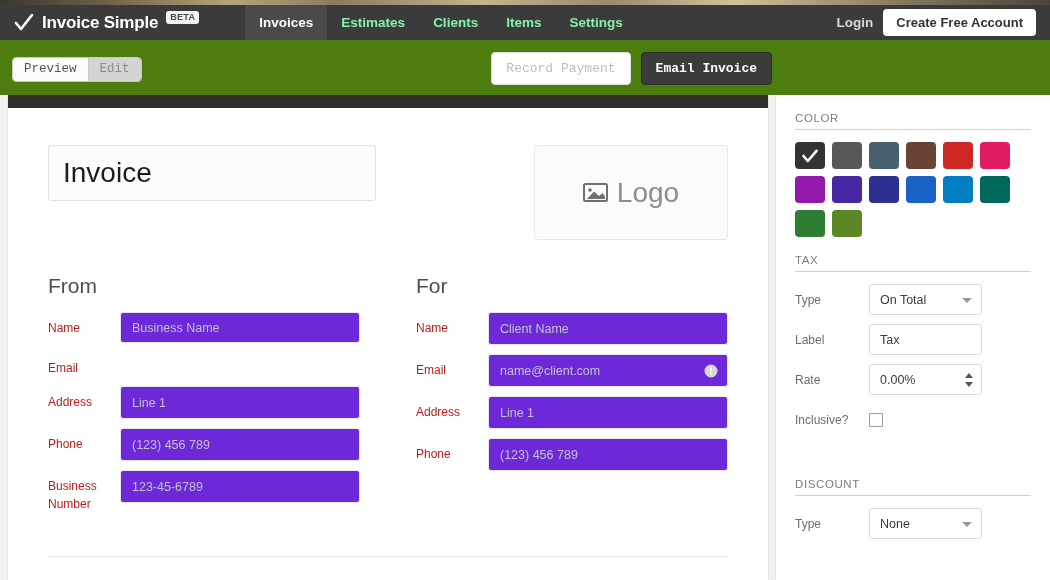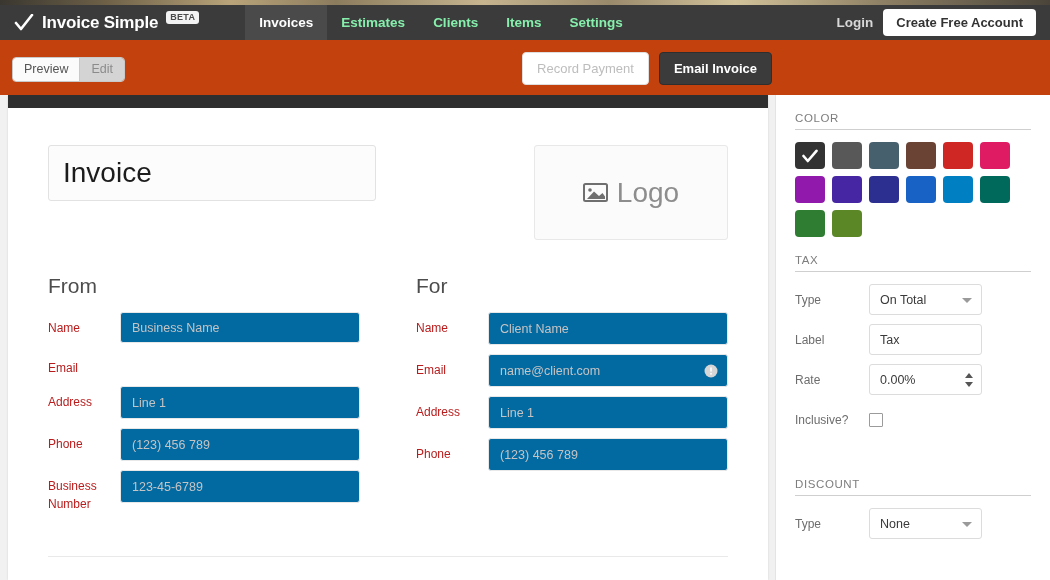--- a/index.html
+++ b/index.html
@@ -57,21 +57,22 @@
   .create-account-btn {
     background: #ffffff; color: #333333;
     font-size: 13px; font-weight: bold;
     padding: 6px 13px; border-radius: 4px; border: none;
     cursor: pointer; font-family: inherit; white-space: nowrap;
   }
 
   
   .toolbar {
     position: absolute; top: 40px; left: 0; width: 1050px; height: 55px;
-    background: #c2410c;
+    background: #4d7c0f;
+    font-family: Liberation Mono, monospace;
   }
   .toggle-group {
     position: absolute; left: 12px; top: 17px;
     display: flex; border: 1px solid #c9c9c9; border-radius: 4px;
     overflow: hidden; height: 25px;
   }
   .toggle-btn {
     font-size: 12.5px; padding: 0 11px; height: 23px; line-height: 23px;
     border: none; cursor: pointer; font-family: inherit;
   }
@@ -138,21 +139,21 @@
     font-size: 21px; color: #4d4d4d; font-weight: normal; margin-bottom: 14px;
   }
   .field-row { display: flex; align-items: flex-start; margin-bottom: 9px; }
   .field-label {
     width: 72px; font-size: 12px; color: #b91c1c;
     padding-top: 8px; line-height: 1.45; flex: none;
   }
   .field-input {
     flex: 1; height: 31px;
     border: 1px solid #e8e8e8; border-radius: 3px;
-    background: #0369a1;
+    background: #6d28d9;
     display: flex; align-items: center; padding: 12px 11px;
     font-size: 12.5px; color: #c4c4c4; position: relative;
   }
   .field-input.tall { height: 33px; }
   .info-icon {
     position: absolute; right: 9px; top: 50%;
     transform: translateY(-50%); width: 14px; height: 14px;
   }
   .hr-divider {
     margin-top: 34px; height: 1px; background: #e9e9e9; width: 100%;

